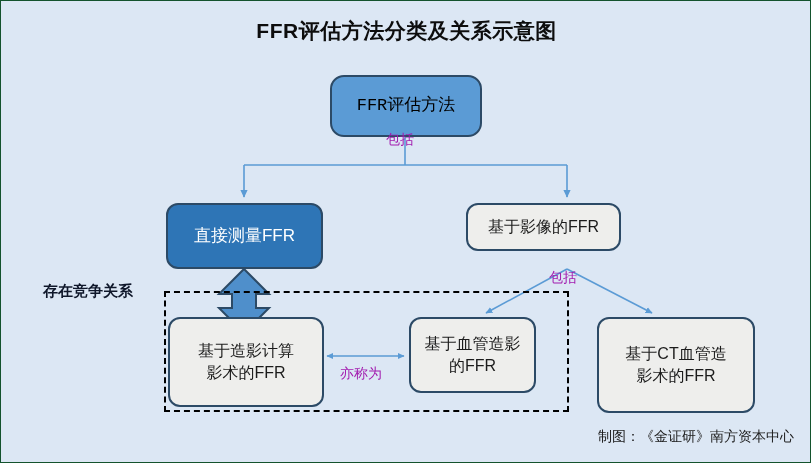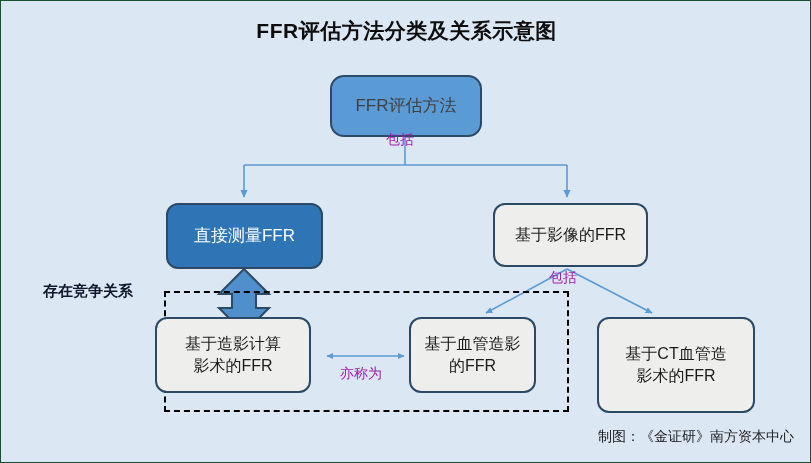--- a/index.html
+++ b/index.html
@@ -53,21 +53,22 @@
     line-height: 1.35;
     color: #1b1b1b;
     padding: 2px 6px;
   }
   .node.lvl1 {
     border-radius: 14px;
     font-size: 17px;
   }
   .node-root {
     background: #5b9bd5;
-    color: #404040;
+    color: #000000;
+    font-family: Liberation Mono, monospace;
   }
   .node-blue {
     background: #2e75b6;
     color: #ffffff;
     font-size: 17px;
   }
   .node-light {
     background: #eeeeec;
     color: #1b1b1b;
   }
@@ -145,25 +146,25 @@
   <div class="dashed-box" style="left:163px; top:290px; width:405px; height:121px;"></div>
 
   <div class="node node-root lvl1" style="left:329px; top:74px; width:152px; height:62px;">
     <span>FFR评估方法</span>
   </div>
 
   <div class="node node-blue" style="left:165px; top:202px; width:157px; height:66px;">
     <span>直接测量FFR</span>
   </div>
 
-  <div class="node node-light" style="left:492px; top:202px; width:155px; height:64px;">
+  <div class="node node-light" style="left:465px; top:202px; width:155px; height:48px;">
     <span>基于影像的FFR</span>
   </div>
 
-  <div class="node node-light" style="left:154px; top:316px; width:156px; height:76px;justify-content:center;">
+  <div class="node node-light" style="left:167px; top:316px; width:156px; height:90px;justify-content:center;">
     <span>
       <span>基于造影计算</span><br>
       <span>影术的FFR</span>
     </span>
   </div>
 
   <div class="node node-light" style="left:408px; top:316px; width:127px; height:76px;">
     <span>
       <span>基于血管造影</span><br>
       <span>的FFR</span>

